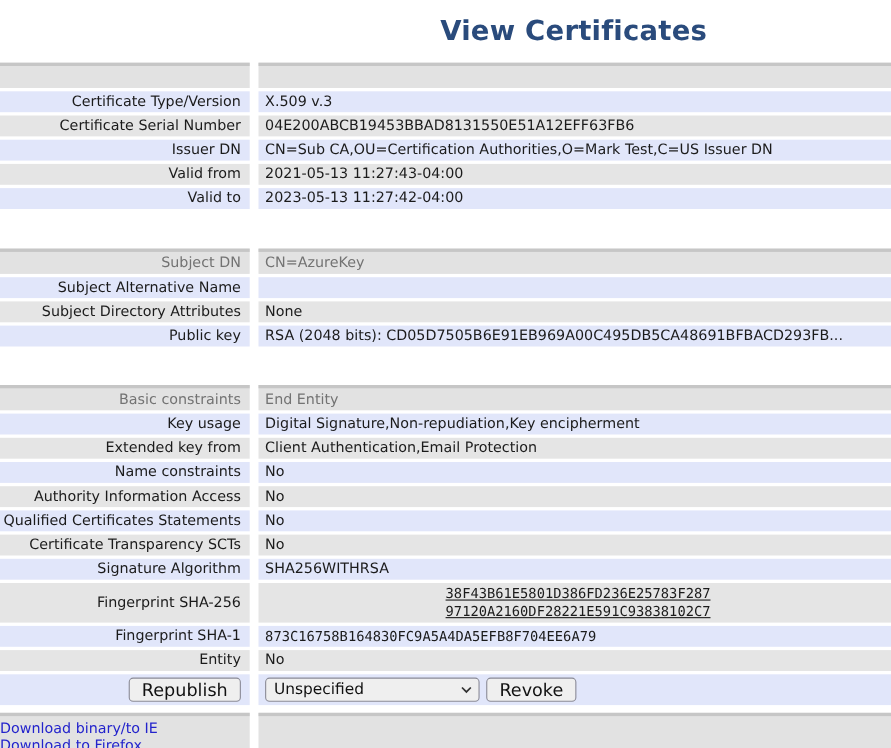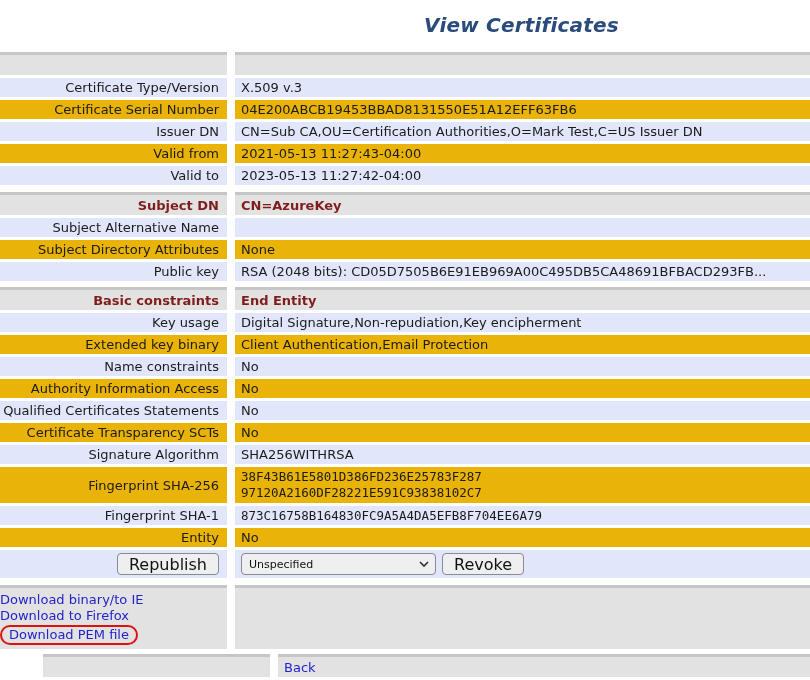--- a/index.html
+++ b/index.html
@@ -2,25 +2,24 @@
 <html style="--title-color: #2a4b7c; --link-color: #2323cc; --oval-color: #dd1111; --row-accent-bg: #e1e6fa; --section-header-bg: #e2e2e2;"><head>
 <meta charset="utf-8">
 <style>
   * { box-sizing: border-box; margin: 0; padding: 0; }
   html,body { width: 810px; height: 680px; background: #ffffff; overflow: hidden; }
   body { font-family: "DejaVu Sans", "Liberation Sans", sans-serif; color: #1b1b1b; }
 
   .page-title {
     margin: 13px 0 0 233px;
     text-align: center;
-    font-size: 20px;
+    font-size: 25px;
     font-weight: bold;
     color: var(--title-color, #2a4b7c);
     letter-spacing: 0.2px;
-    font-style: italic;
   }
 
   .sec {
     display: grid;
     grid-template-columns: 227px 1fr;
     column-gap: 8px;
     row-gap: 3px;
     width: 810px;
   }
   .sec1 { margin-top: 15px; }
@@ -33,46 +32,46 @@
     min-height: 19px;
     display: flex;
     align-items: center;
     font-size: 13px;
     line-height: 15px;
   }
   .lbl { justify-content: flex-end; text-align: right; padding-right: 8px; }
   .val { padding-left: 6px; }
 
   .lav   { background: var(--row-accent-bg, #e1e6fa); }
-  .lite  { background: #eab308; }
+  .lite  { background: #e5e5e5; }
   .gray  { background: var(--section-header-bg, #e2e2e2); }
   .topline { border-top: 3px solid #c6c6c6; min-height: 23px; }
-  .hdr { font-weight: bold; color: #7f1d1d; }
+  .hdr { font-weight: normal; color: #737373; margin-top: 29px; }
 
   .mono { font-family: "DejaVu Sans Mono", "Liberation Mono", monospace; font-size: 12.5px; }
-  .twoline { flex-direction: column; align-items: flex-start; justify-content: center; padding-top: 2px; padding-bottom: 2px; }
+  .twoline { flex-direction: column; align-items: center; justify-content: center; padding-top: 2px; padding-bottom: 2px; text-decoration: underline; }
   .twoline span { display: block; line-height: 16px; }
 
   
   .btnrow { min-height: 28px; }
   .btn {
     font-family: "DejaVu Sans", "Liberation Sans", sans-serif;
     font-size: 16px;
     color: #111;
     background: #efefef;
     border: 1px solid #8a8a96;
     border-radius: 4px;
     height: 22px;
     padding: 0 11px;
     cursor: pointer;
   }
   .selwrap { position: relative; display: inline-block; margin-right: 6px; }
   .selwrap select {
     font-family: "DejaVu Sans", "Liberation Sans", sans-serif;
-    font-size: 11px;
+    font-size: 14px;
     color: #111;
     width: 195px;
     height: 22px;
     background: #efefef;
     border: 1px solid #8a8a96;
     border-radius: 4px;
     padding: 0 10px 0 7px;
     appearance: none;
     -webkit-appearance: none;
     -moz-appearance: none;
@@ -138,21 +137,21 @@
   <div class="cell val lav">RSA (2048 bits): CD05D7505B6E91EB969A00C495DB5CA48691BFBACD293FB...</div>
 </div>
 
 <div class="sec sec3">
   <div class="cell lbl gray topline hdr">Basic constraints</div>
   <div class="cell val gray topline hdr">End Entity</div>
 
   <div class="cell lbl lav">Key usage</div>
   <div class="cell val lav">Digital Signature,Non-repudiation,Key encipherment</div>
 
-  <div class="cell lbl lite">Extended key binary</div>
+  <div class="cell lbl lite">Extended key from</div>
   <div class="cell val lite">Client Authentication,Email Protection</div>
 
   <div class="cell lbl lav">Name constraints</div>
   <div class="cell val lav">No</div>
 
   <div class="cell lbl lite">Authority Information Access</div>
   <div class="cell val lite">No</div>
 
   <div class="cell lbl lav">Qualified Certificates Statements</div>
   <div class="cell val lav">No</div>

